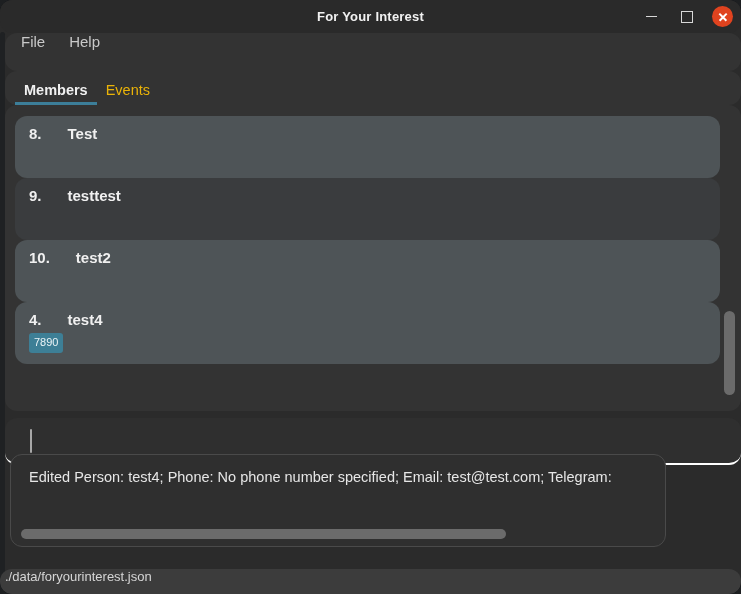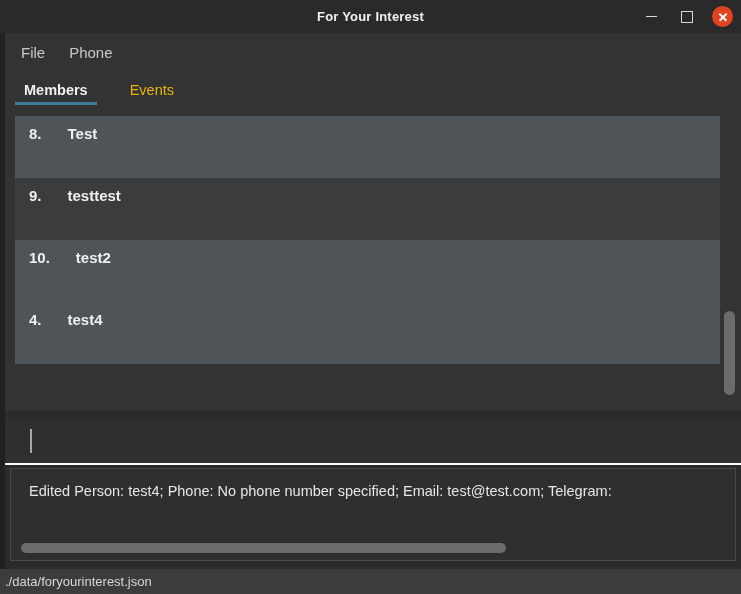--- a/index.html
+++ b/index.html
@@ -1,15 +1,15 @@
 <!DOCTYPE html>
 <html><head>
 <meta charset="utf-8">
 <style>
-  * { box-sizing: border-box; margin: 0; padding: 0; }
+  * { box-sizing: border-box; margin: 0; padding: 0; border-radius: 12px; }
 
   html, body {
     width: 741px;
     height: 594px;
     overflow: hidden;
     background: #1d1f21;
     font-family: "Liberation Sans", sans-serif;
   }
 
   #app {
@@ -84,40 +84,39 @@
   .wc-close::before { transform: translate(-50%,-50%) rotate(45deg); }
   .wc-close::after  { transform: translate(-50%,-50%) rotate(-45deg); }
 
   
   .menubar {
     position: absolute;
     left: 5px; top: 33px;
     width: 736px; height: 38px;
     background: #333333;
     display: flex;
-    align-items: center;
     padding-left: 16px;
     gap: 24px;
   }
   .menu-item {
     font-size: 15px;
     color: #c9c9c9;
     cursor: default;
   }
 
   
   .tabbar {
     position: absolute;
     left: 5px; top: 71px;
     width: 736px; height: 34px;
     background: #333333;
     display: flex;
     align-items: flex-end;
     padding-left: 10px;
-    gap: 24px;
+    gap: 0;
   }
   .tab {
     font-size: 14.5px;
     color: #eab308;
     padding: 3px 9px 7px 9px;
     position: relative;
   }
   .tab.active {
     color: #f0f0f0;
     font-weight: 600;
@@ -221,22 +220,22 @@
   .caret {
     position: absolute;
     left: 25px; top: 11px;
     width: 2px; height: 24px;
     background: #a8a8a8;
   }
 
   
   .result-box {
     position: absolute;
-    left: 10px; top: 468px;
-    width: 726px; height: 93px;
+    left: 10px; top: 454px;
+    width: 656px; height: 93px;
     background: #2f2f2f;
     border: 1px solid #4a4a4a;
     overflow: hidden;
   }
   .result-text {
     position: absolute;
     left: 18px; top: 14px;
     width: 1200px;
     font-size: 14.5px;
     color: #e6e6e6;
@@ -250,21 +249,20 @@
     border-radius: 5px;
   }
 
   
   .statusbar {
     position: absolute;
     left: 0; bottom: 0;
     width: 741px; height: 25px;
     background: #3c3c3c;
     display: flex;
-    align-items: center;
     padding-left: 5px;
   }
   .status-text {
     font-size: 13px;
     color: #d6d6d6;
   }
 </style>
 </head>
 <body>
 
@@ -276,21 +274,21 @@
     <span class="title-text">For Your Interest</span>
     <div class="win-controls">
       <div class="wc wc-min"></div>
       <div class="wc wc-max"></div>
       <div class="wc-close"></div>
     </div>
   </div>
 
   <div class="menubar">
     <span class="menu-item">File</span>
-    <span class="menu-item">Phone</span>
+    <span class="menu-item">Help</span>
   </div>
 
   <div class="tabbar">
     <span class="tab active">Members</span>
     <span class="tab">Events</span>
   </div>
 
   <div class="list-panel">
     <div class="list-inner">
 
@@ -314,20 +312,23 @@
           <span class="row-name">test2</span>
         </div>
       </div>
 
 
       <div class="row odd">
         <div class="row-line">
           <span class="row-idx">4.</span>
           <span class="row-name">test4</span>
         </div>
+        <div class="tag-row">
+          <span class="tag">7890</span>
+        </div>
       </div>
 
     </div>
     <div class="vscroll-track"></div>
     <div class="vscroll-thumb"></div>
   </div>
 
   <div class="cmd-wrap">
     <div class="caret"></div>
     <input class="cmd-input" type="text" value="" style="">

